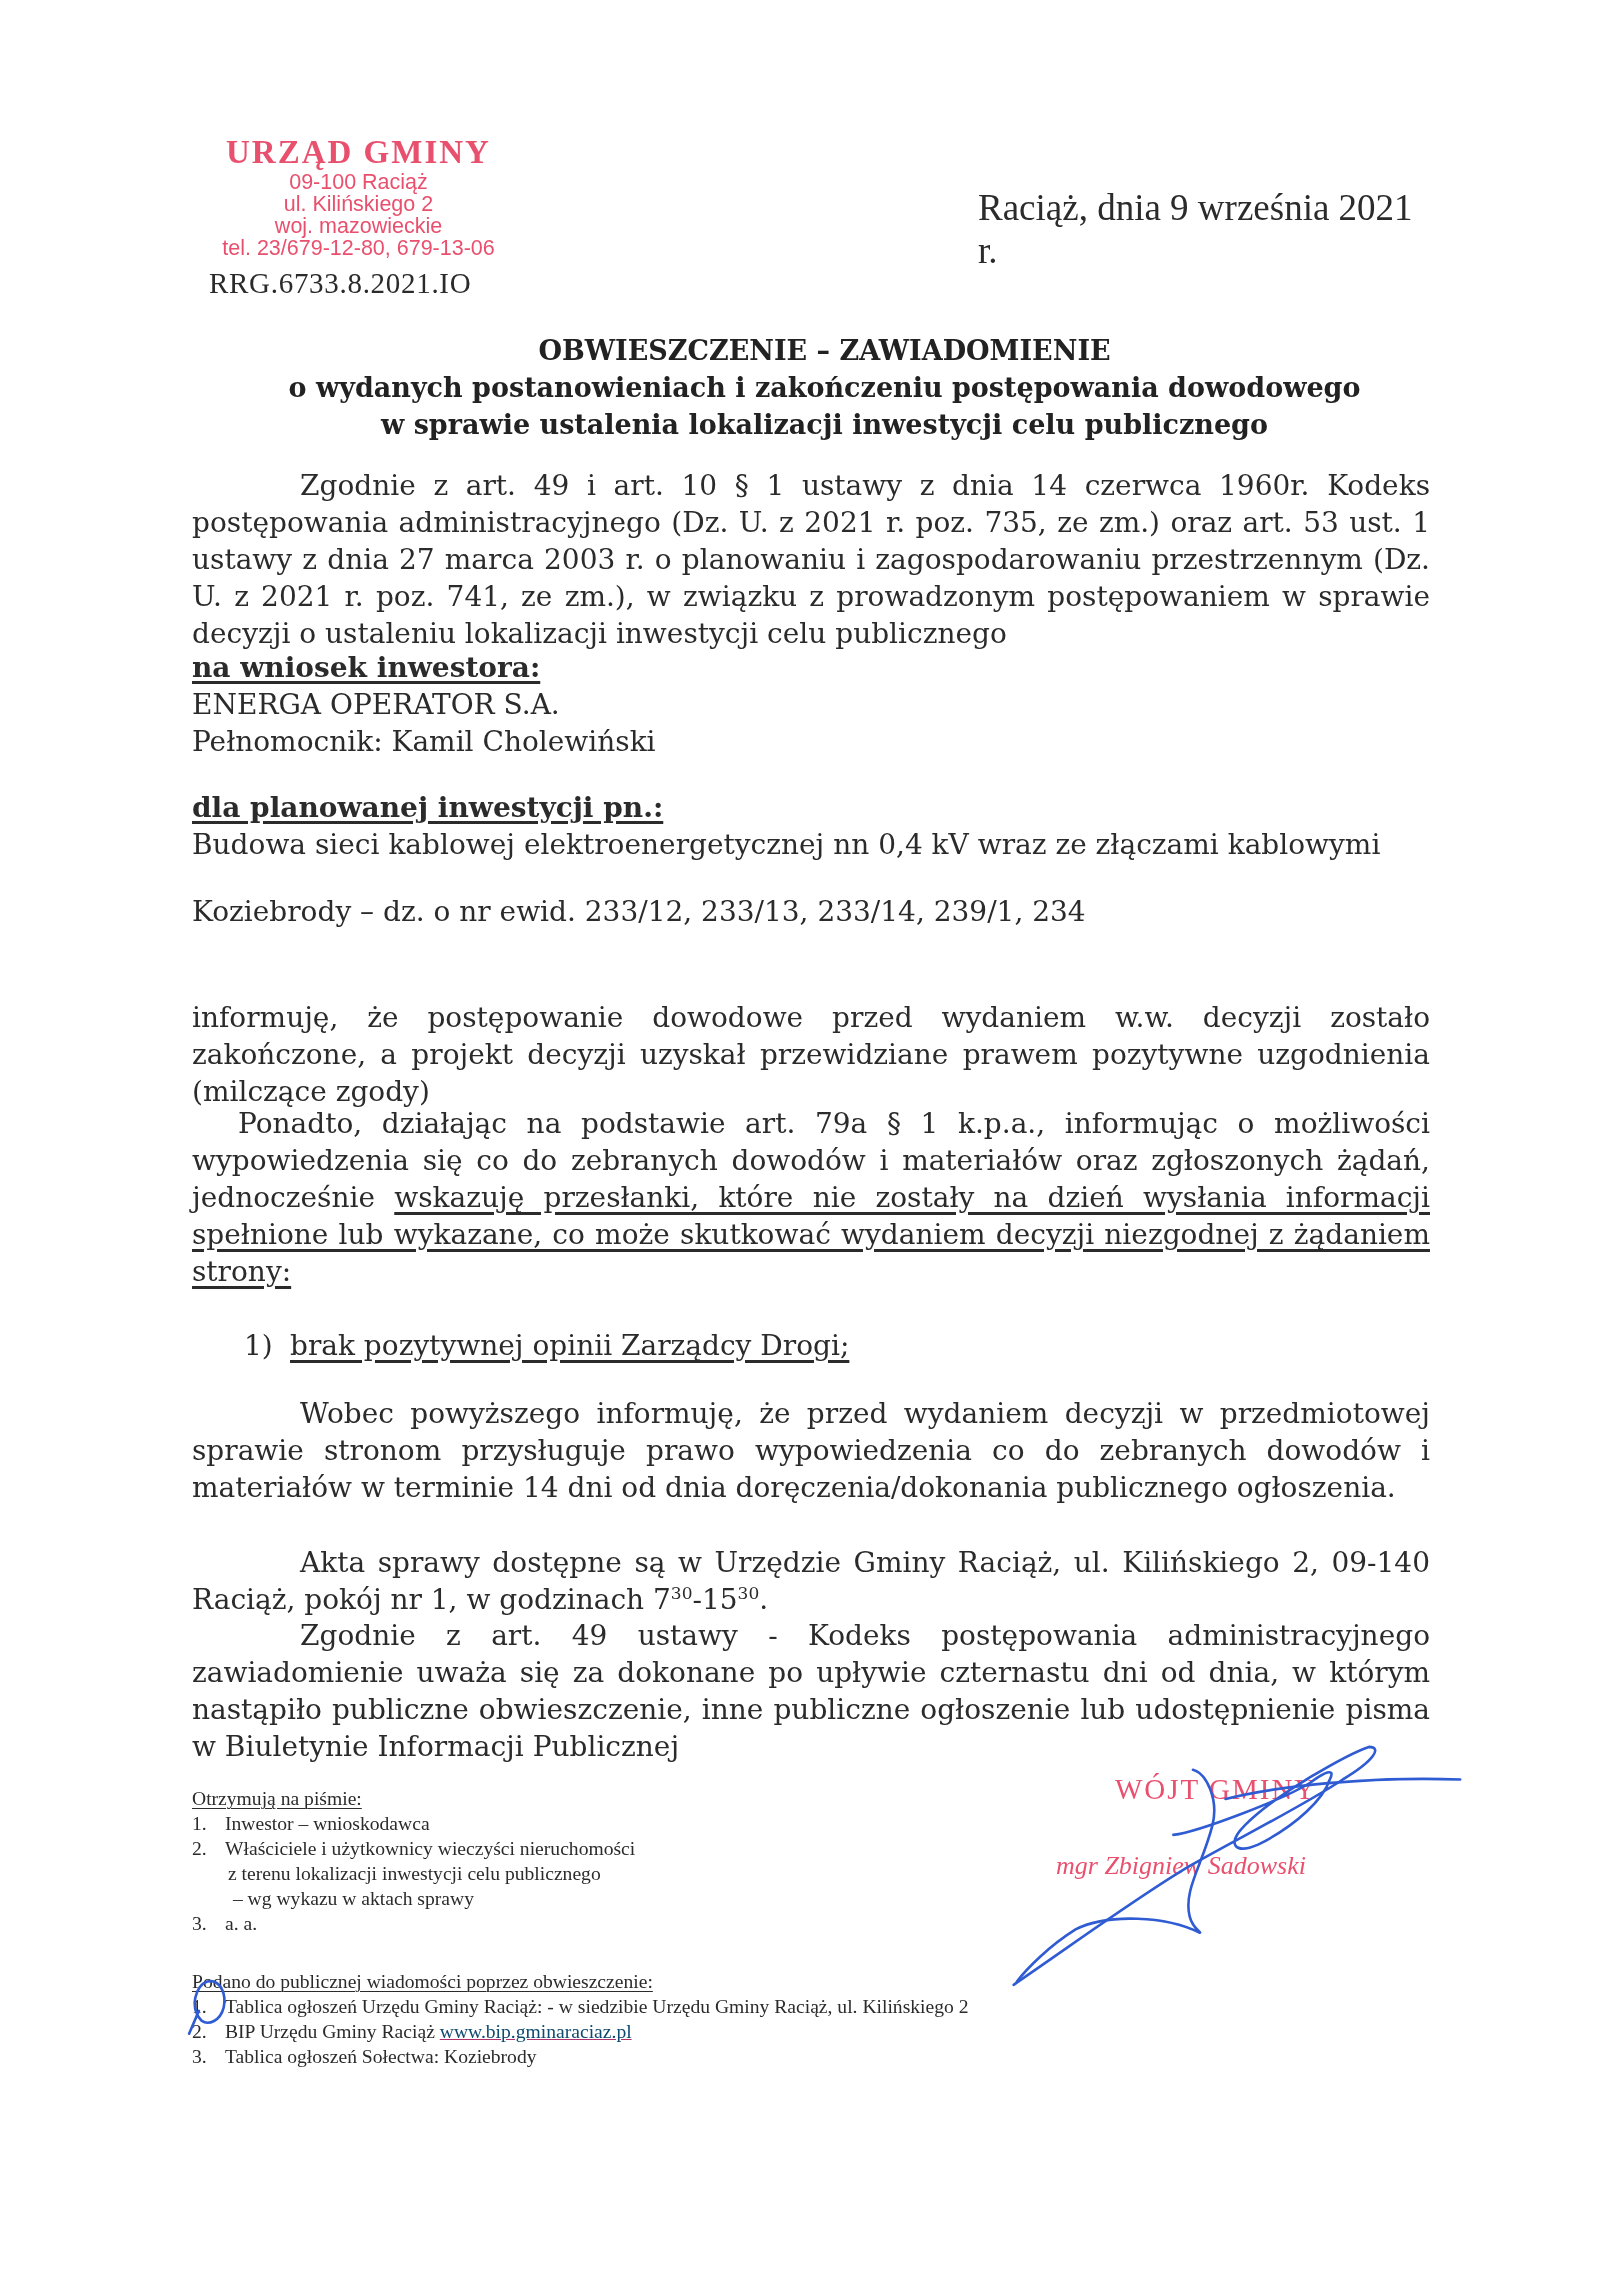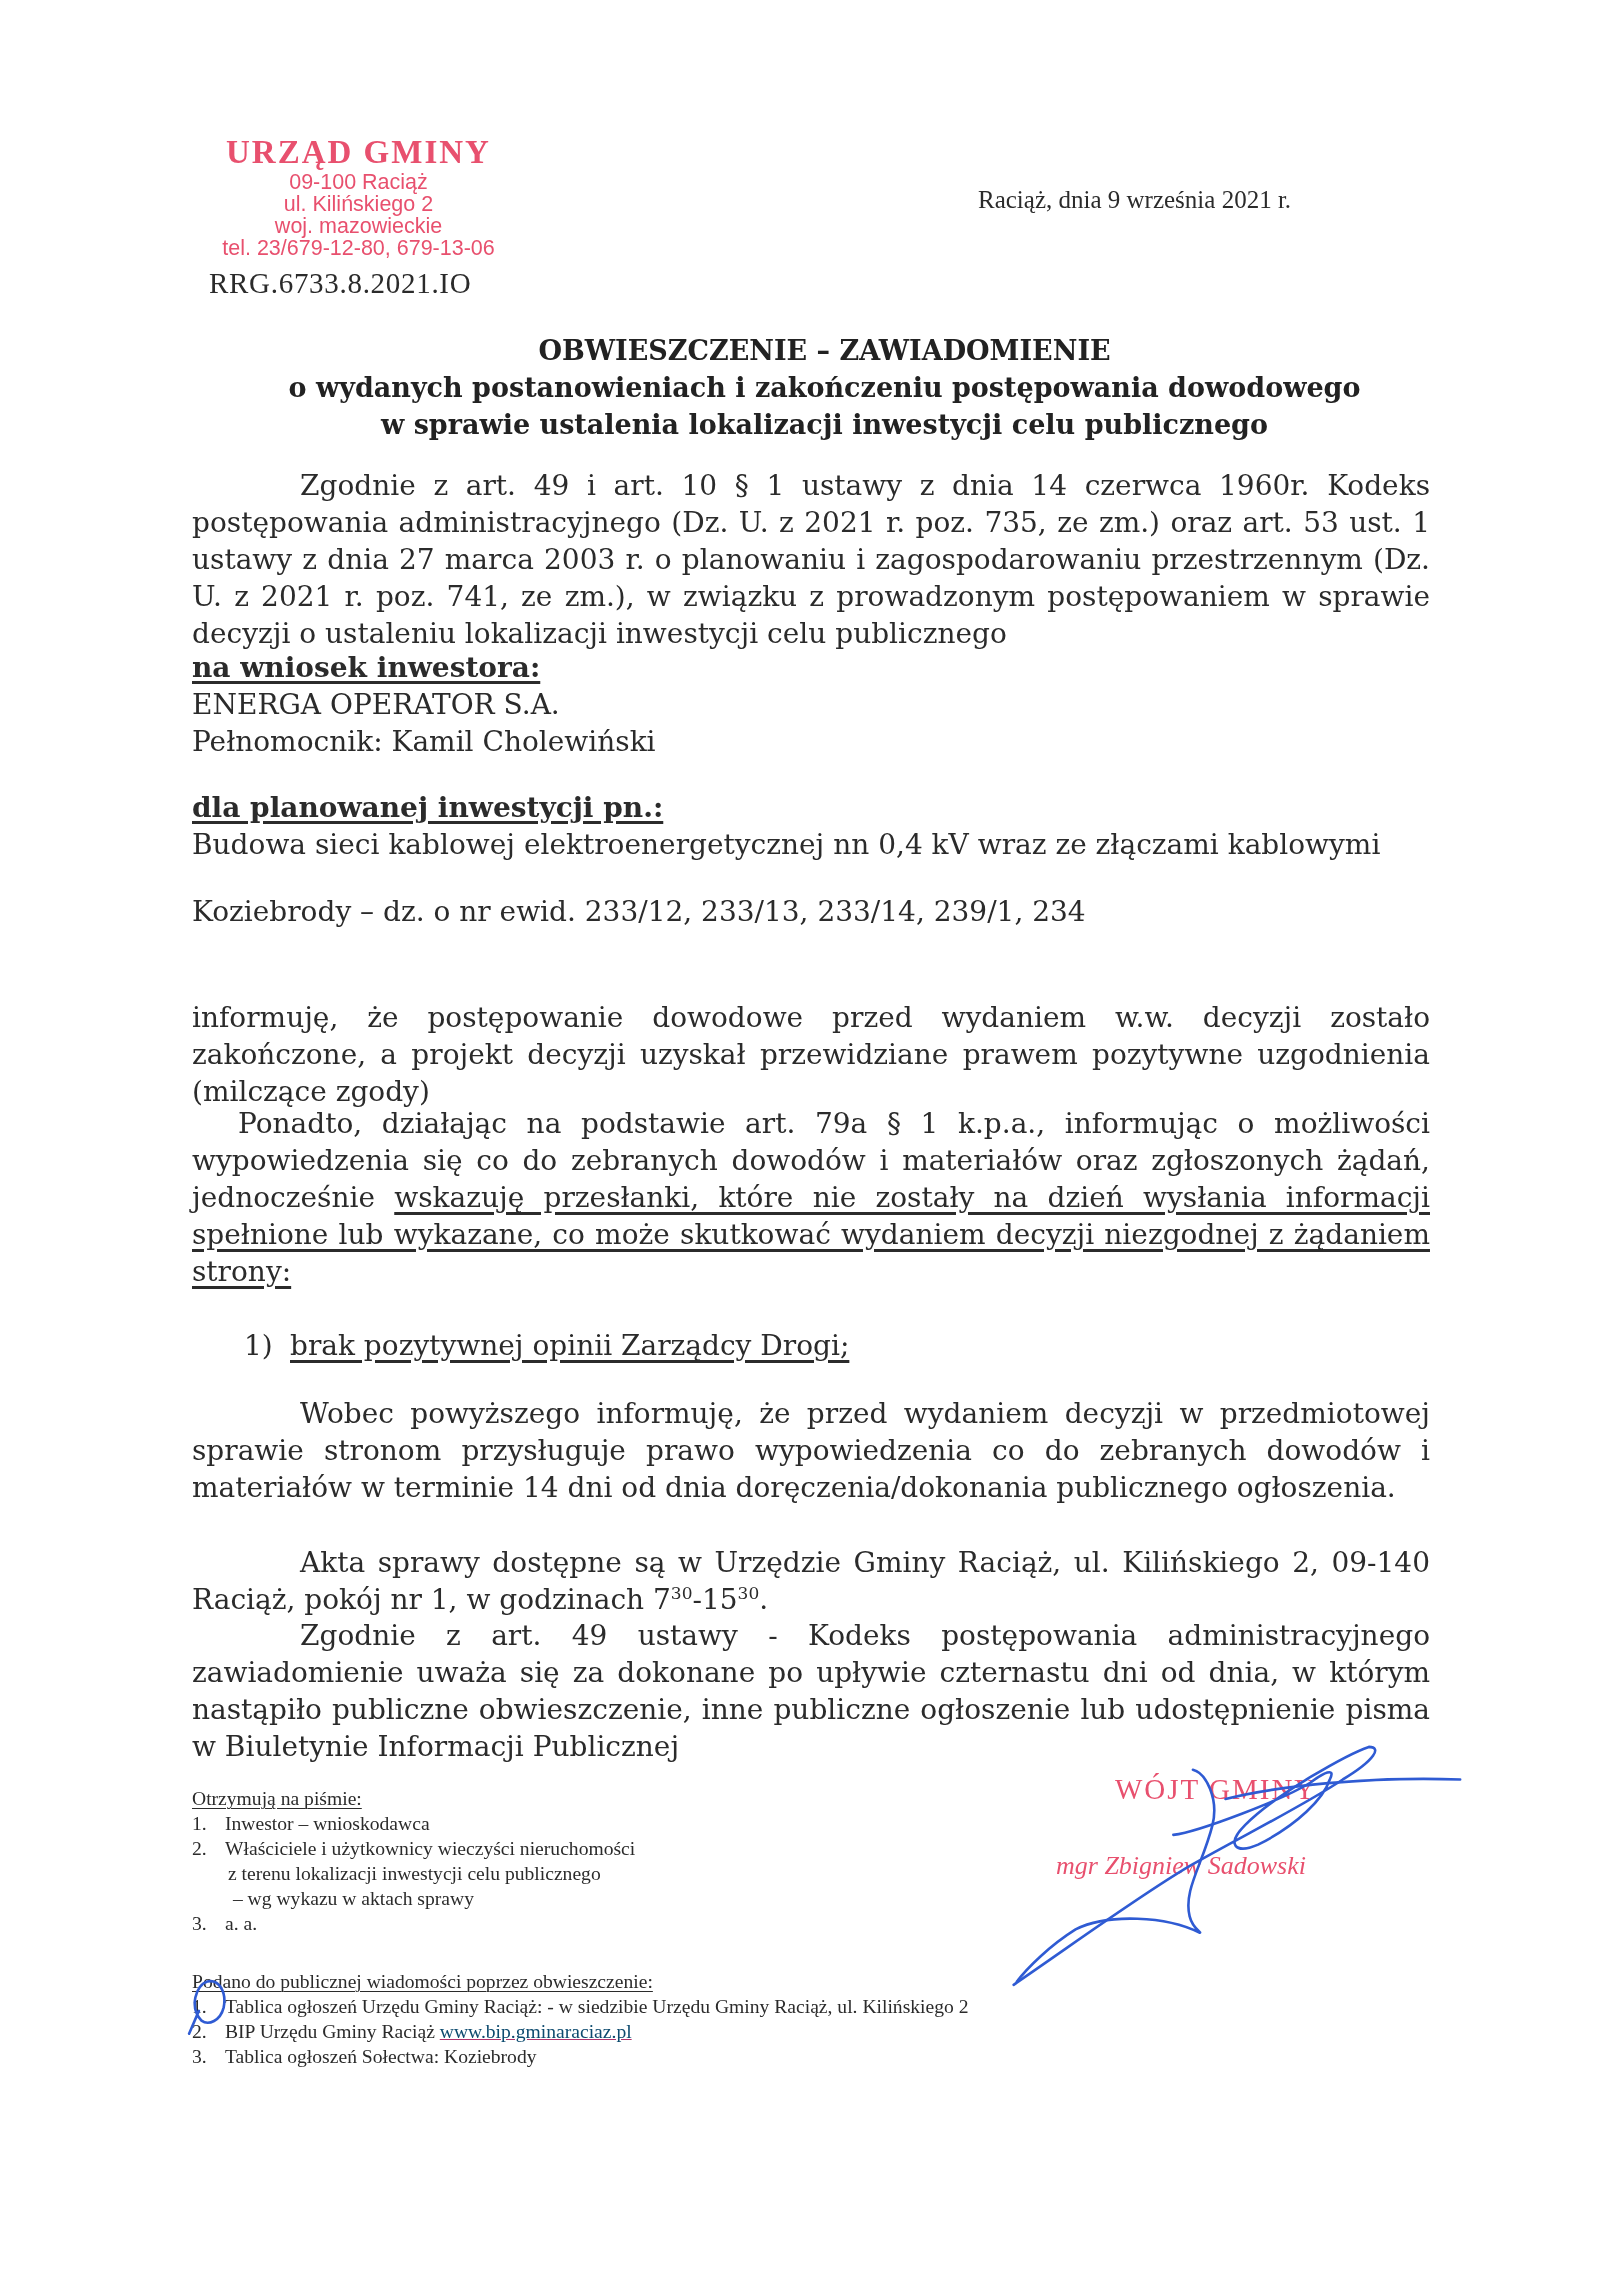--- a/index.html
+++ b/index.html
@@ -6,21 +6,21 @@
   body { width: 1616px; height: 2284px; position: relative; overflow: hidden; }
   .page { position: absolute; left: 0; top: 0; width: 1422px; height: 2284px; background: #fff; color: #2b2b2b;
           font-family: "DejaVu Serif", "Liberation Serif", serif; }
   .abs { position: absolute; }
   
   .stamp { position: absolute; left: 215px; top: 134px; width: 287px; text-align: center; color: #e8506e;
            font-family: "Liberation Sans", sans-serif; }
   .stamp .st-title { font-family: "Liberation Serif", serif; font-weight: bold; font-size: 33px; letter-spacing: 2px; line-height: 37px; }
   .stamp .st-line { font-size: 21.5px; line-height: 22px; }
   .ref { left: 209px; top: 267px; font-size: 29px; letter-spacing: 0.7px; font-family: "Liberation Serif", serif; }
-  .date { left: 978px; top: 186px; font-size: 25px; font-family: "Liberation Serif", serif; }
+  .date { left: 978px; top: 186px; font-size: 37px; font-family: "Liberation Serif", serif; }
   .title-block { left: 189px; top: 332px; width: 1271px; text-align: center; font-weight: bold; font-size: 27px; line-height: 37px; color: #222; }
   .body-text { left: 192px; width: 1238px; font-size: 28px; line-height: 37px; text-align: justify; text-align-last: left; }
   .indent { text-indent: 108px; }
   .label-u { font-weight: bold; text-decoration: underline; text-decoration-thickness: 2.6px; text-underline-offset: 3.9px; }
   .u { text-decoration: underline; text-decoration-thickness: 2.6px; text-underline-offset: 5.2px; }
   sup { font-size: 17px; line-height: 0; }
   .small { left: 192px; width: 1108px; font-size: 19.6px; line-height: 25px; font-family: "Liberation Serif", serif; }
   .small .num { display: inline-block; width: 33px; }
   .small .cont { padding-left: 36px; }
   .small .u2 { text-decoration: underline; text-decoration-thickness: 1.3px; text-underline-offset: 3.3px; }

